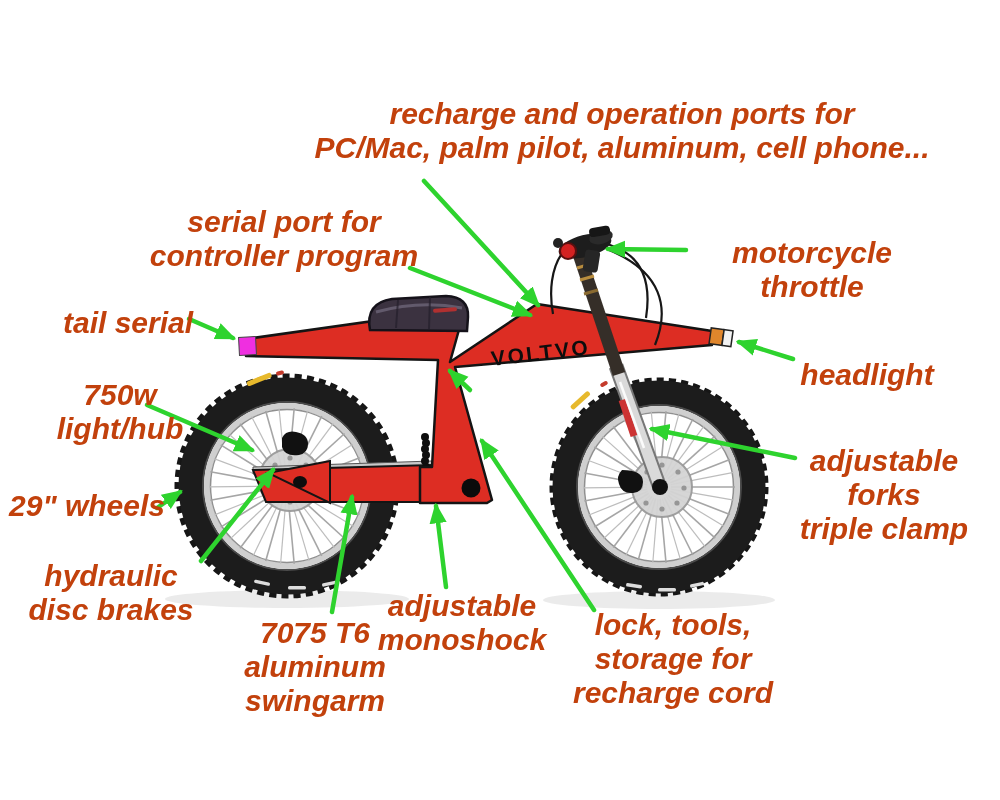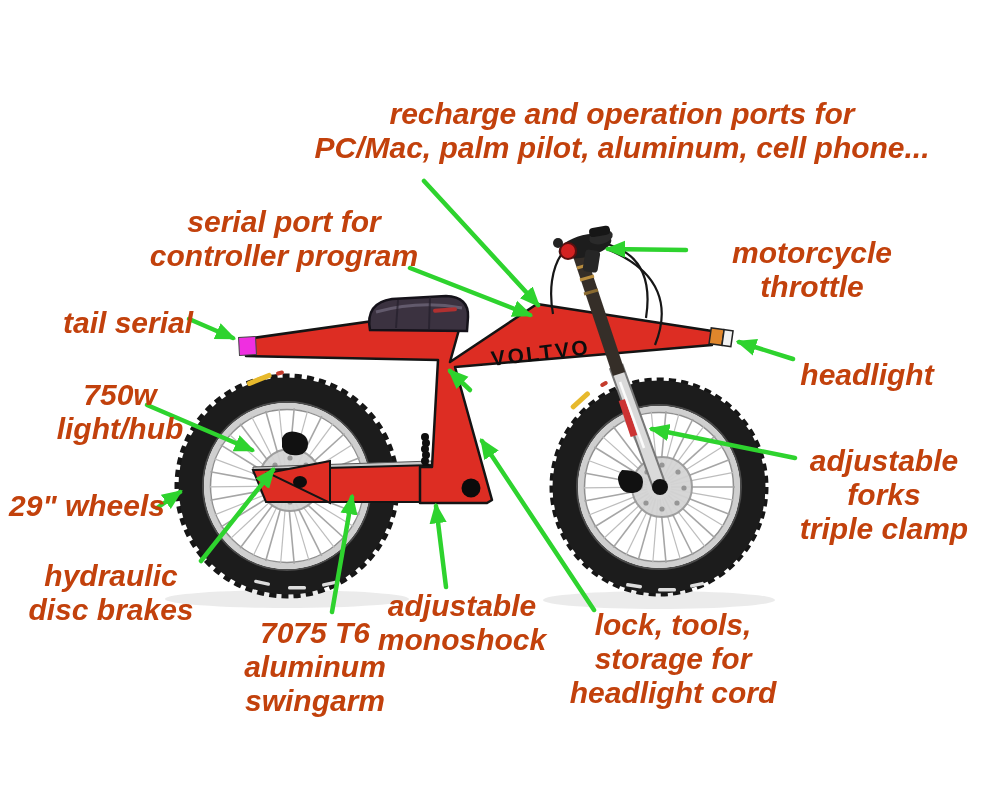--- a/index.html
+++ b/index.html
@@ -280,16 +280,16 @@
         <div>aluminum</div>
         <div>swingarm</div>
       </div>
       <div class="label" style="left: 462px; top: 589px;">
         <div>adjustable</div>
         <div>monoshock</div>
       </div>
       <div class="label" style="left: 673px; top: 608px;">
         <div>lock, tools,</div>
         <div>storage for</div>
-        <div>headlight cord</div>
+        <div>recharge cord</div>
       </div>
     </div>
 </div>
 
 </body></html>

